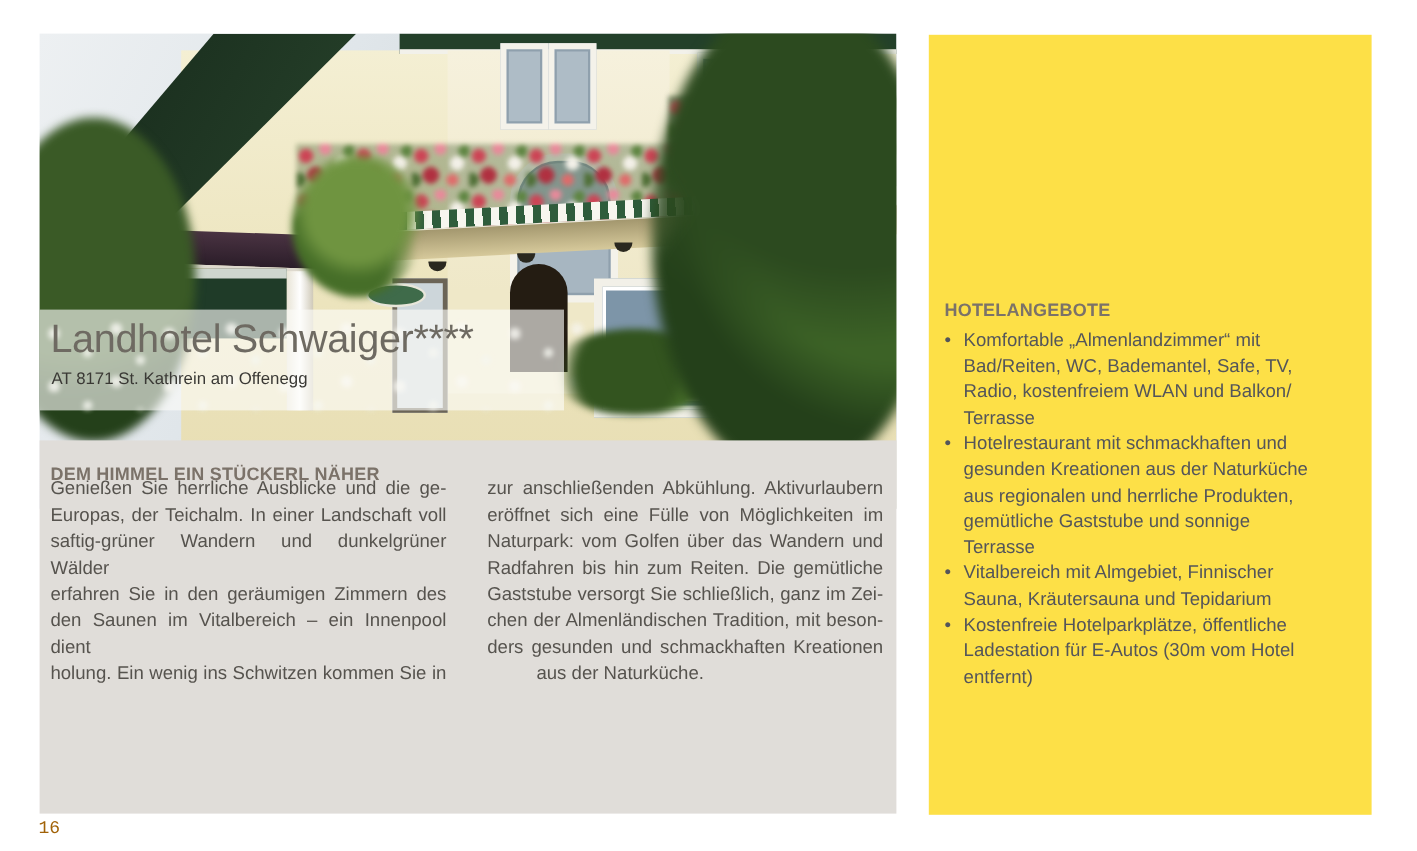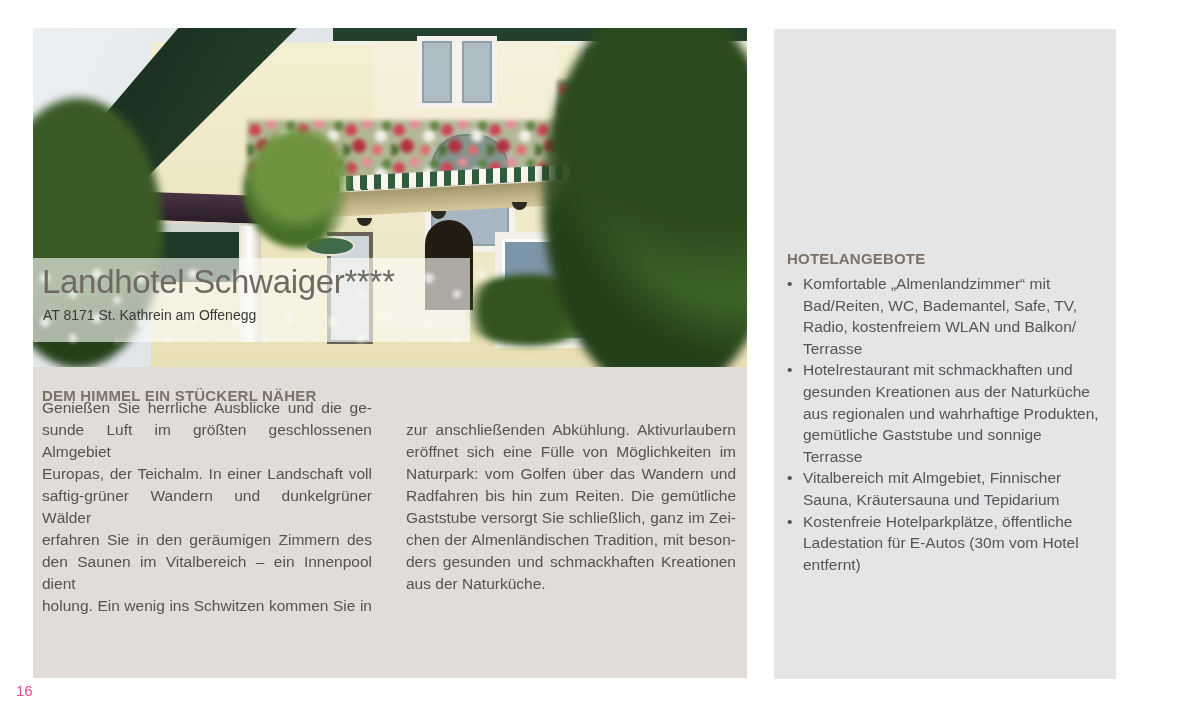--- a/index.html
+++ b/index.html
@@ -89,35 +89,35 @@
     background-size:96px 44px;}
 
   
   .hero-band{left:0;top:230px;width:437px;height:84px;background:rgba(252,252,249,.63);}
   .hero-title{left:9px;top:236px;width:450px;font-size:33px;line-height:36px;color:#6e6a62;letter-spacing:-.3px;}
   .hero-subtitle{left:10px;top:276px;width:430px;font-size:14px;line-height:22px;color:#3a3935;}
 
   
   .article{position:absolute;left:33px;top:367px;width:714px;height:311px;background:#e0ddd9;}
   .article-heading{position:absolute;left:9px;top:8px;font-size:15px;font-weight:bold;color:#7b7269;letter-spacing:.2px;margin-top:12px;}
-  .cols{position:absolute;left:9px;top:30px;width:696px;display:flex;column-gap:34px;align-items:center;}
+  .cols{position:absolute;left:9px;top:30px;width:696px;display:flex;column-gap:34px;}
   .col{width:330px;font-size:15.5px;line-height:22px;color:#56534e;}
   .col .jline{text-align:justify;text-align-last:justify;}
-  .col-right .jline:last-child{text-align-last:left;}
-
-  
-  .sidebar{position:absolute;left:774px;top:29px;width:342px;height:650px;background:#e5e5e5;}
+  .col-right .jline:last-child{text-align-last:left;margin-left:41px;}
+
+  
+  .sidebar{position:absolute;left:774px;top:29px;width:342px;height:650px;background:#fde047;padding-left:27px;}
   .sidebar-heading{position:absolute;left:13px;top:221px;font-size:15px;font-weight:bold;color:#7b7269;letter-spacing:.2px;}
   .sidebar-list{position:absolute;left:13px;top:244px;width:316px;}
   .bullet-item{display:flex;column-gap:7px;font-size:15.5px;line-height:21.6px;color:#54555a;}
   .bullet{width:9px;flex:0 0 auto;color:#54555a;}
   .bullet-text{white-space:pre-line;}
 
   
-  .page-number{position:absolute;left:16px;top:682px;font-size:15px;color:#ec4899;}
+  .page-number{position:absolute;left:32px;top:682px;font-size:15px;color:#a16207;font-family:Liberation Mono, monospace;}
 </style>
 </head>
 <body>
 
 <div class="photo">
   <div class="ph-building"></div>
   <div class="ph-fascia"></div>
   <div class="ph-gable"></div>
   <div class="ph-win w1"></div>
   <div class="ph-win w2"></div>
@@ -151,21 +151,20 @@
   <div class="hero-title">Landhotel Schwaiger****</div>
   <div class="hero-subtitle">AT 8171 St. Kathrein am Offenegg</div>
 </div>
 
 <div class="article">
   <div class="article-heading">DEM HIMMEL EIN STÜCKERL NÄHER</div>
   <div class="cols">
     <div class="col col-left">
 
     <div class="jline">Genießen Sie herrliche Ausblicke und die ge-</div>
-        <div class="jline">sunde Luft im größten geschlossenen Almgebiet</div>
         <div class="jline">Europas, der Teichalm. In einer Landschaft voll</div>
         <div class="jline">saftig-grüner Wandern und dunkelgrüner Wälder</div>
         <div class="jline">erfahren Sie in den geräumigen Zimmern des</div>
         <div class="jline">den Saunen im Vitalbereich – ein Innenpool dient</div>
         <div class="jline">holung. Ein wenig ins Schwitzen kommen Sie in</div>
       </div>
     <div class="col col-right">
 
     <div class="jline">zur anschließenden Abkühlung. Aktivurlaubern</div>
         <div class="jline">eröffnet sich eine Fülle von Möglichkeiten im</div>
@@ -187,21 +186,21 @@
       <span class="bullet">•</span>
       <span class="bullet-text">Komfortable „Almenlandzimmer“ mit
 Bad/Reiten, WC, Bademantel, Safe, TV,
 Radio, kostenfreiem WLAN und Balkon/
 Terrasse</span>
     </div>
       <div class="bullet-item">
       <span class="bullet">•</span>
       <span class="bullet-text">Hotelrestaurant mit schmackhaften und
 gesunden Kreationen aus der Naturküche
-aus regionalen und wahrhaftige Produkten,
+aus regionalen und herrliche Produkten,
 gemütliche Gaststube und sonnige
 Terrasse</span>
     </div>
       <div class="bullet-item">
       <span class="bullet">•</span>
       <span class="bullet-text">Vitalbereich mit Almgebiet, Finnischer
 Sauna, Kräutersauna und Tepidarium</span>
     </div>
       <div class="bullet-item">
       <span class="bullet">•</span>

